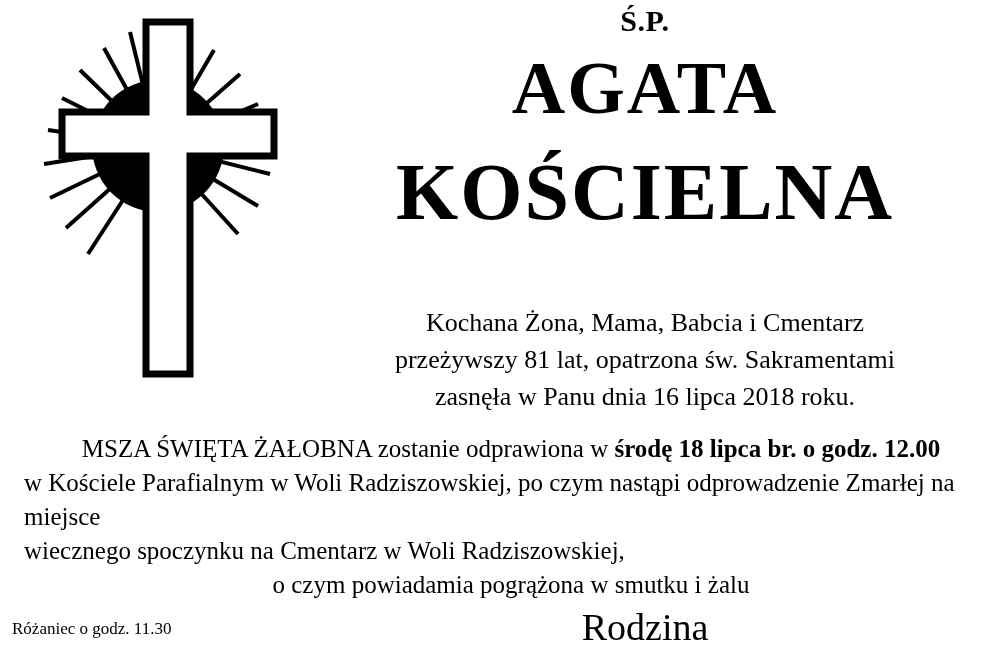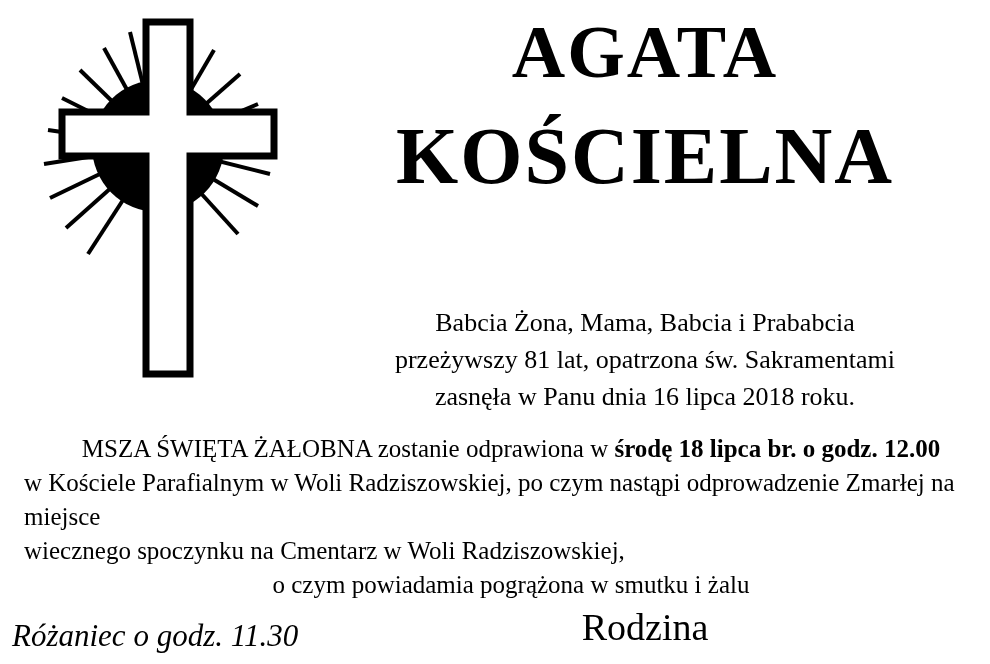--- a/index.html
+++ b/index.html
@@ -104,24 +104,23 @@
     width: 670px;
     text-align: center;
     font-size: 38px;
     line-height: 1.0;
   }
 
   .rosary {
     position: absolute;
     left: 12px;
     top: 620px;
-    font-size: 31px;
+    font-size: 17px;
     line-height: 1.0;
     text-align: left;
-    font-style: italic;
   }
 </style>
 </head>
 <body>
 
 <div class="sheet">
 
   <div class="emblem">
     <svg viewBox="0 0 290 380" xmlns="http://www.w3.org/2000/svg" aria-hidden="true">
 
@@ -146,26 +145,27 @@
         <line x1="140" y1="138" x2="220" y2="226"></line>
       </g>
 
       <circle cx="140" cy="138" r="66" fill="#000000"></circle>
 
       <path d="M128 14 H172 V104 H256 V148 H172 V366 H128 V148 H44 V104 H128 Z" fill="#ffffff" stroke="#000000" stroke-width="7" stroke-linejoin="miter"></path>
     </svg>
   </div>
 
   <div class="head-block">
+    <div class="sp">Ś.P.</div>
     <div class="name name-first">AGATA</div>
     <div class="name name-last">KOŚCIELNA</div>
   </div>
 
   <div class="desc-block">
-    <div>Babcia Żona, Mama, Babcia i Prababcia</div>
+    <div>Kochana Żona, Mama, Babcia i Cmentarz</div>
     <div>przeżywszy 81 lat, opatrzona św. Sakramentami</div>
     <div>zasnęła w Panu  dnia 16 lipca 2018 roku.</div>
   </div>
 
   <div class="body-block">
     <div class="line-center">
       <span>MSZA ŚWIĘTA ŻAŁOBNA zostanie odprawiona w </span><span class="bold">środę 18 lipca br. o godz. 12.00</span>
     </div>
     <div class="line-left">w Kościele Parafialnym w Woli Radziszowskiej, po czym nastąpi odprowadzenie Zmarłej na miejsce</div>
     <div class="line-left">wiecznego spoczynku na Cmentarz  w Woli Radziszowskiej,</div>

